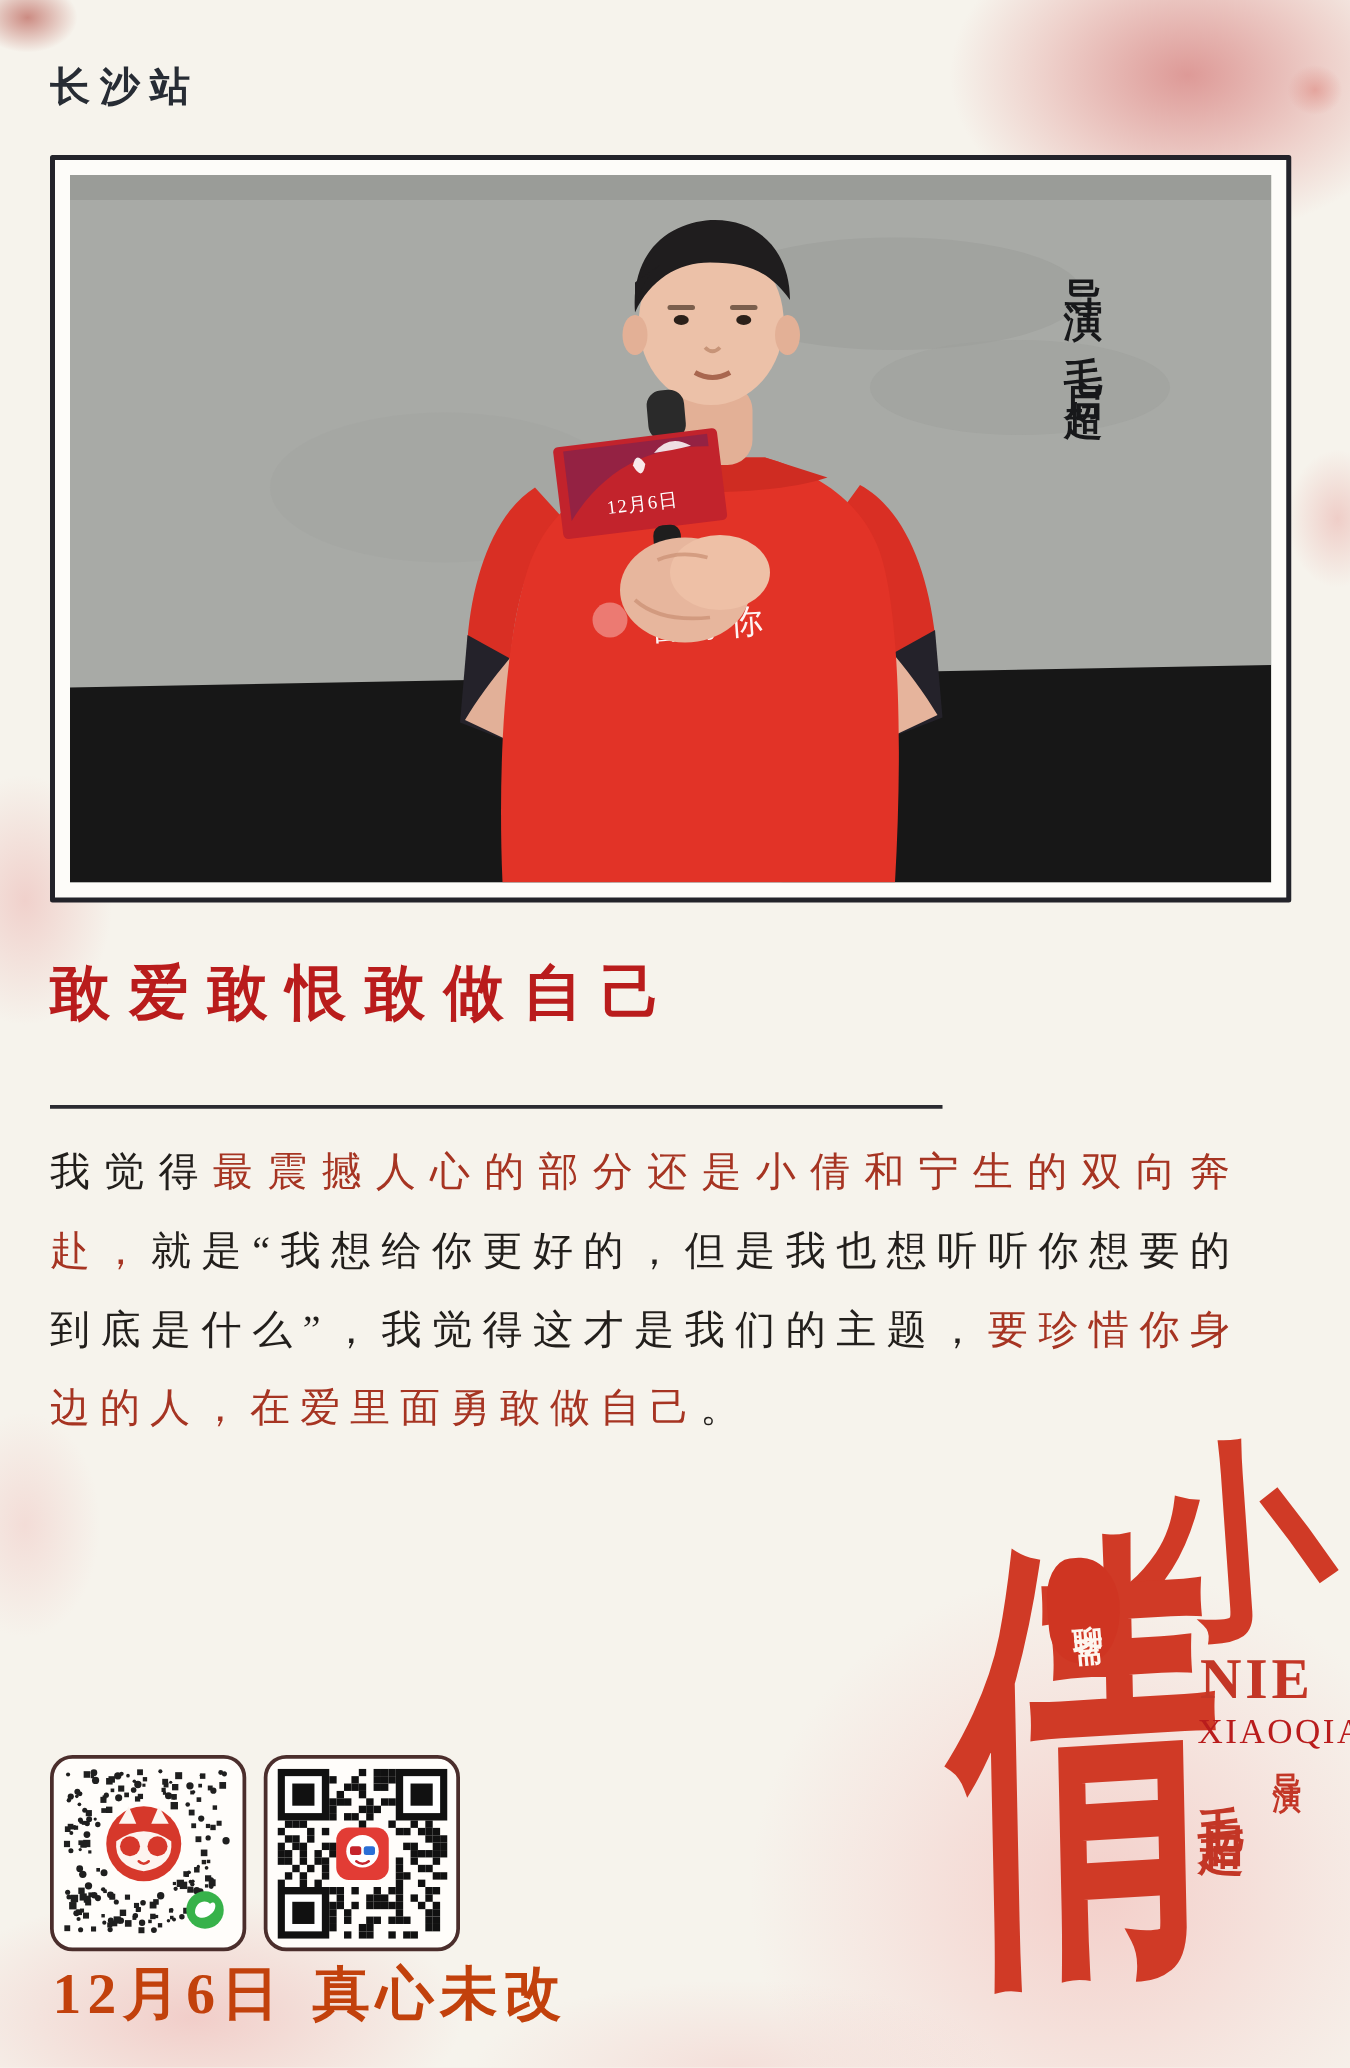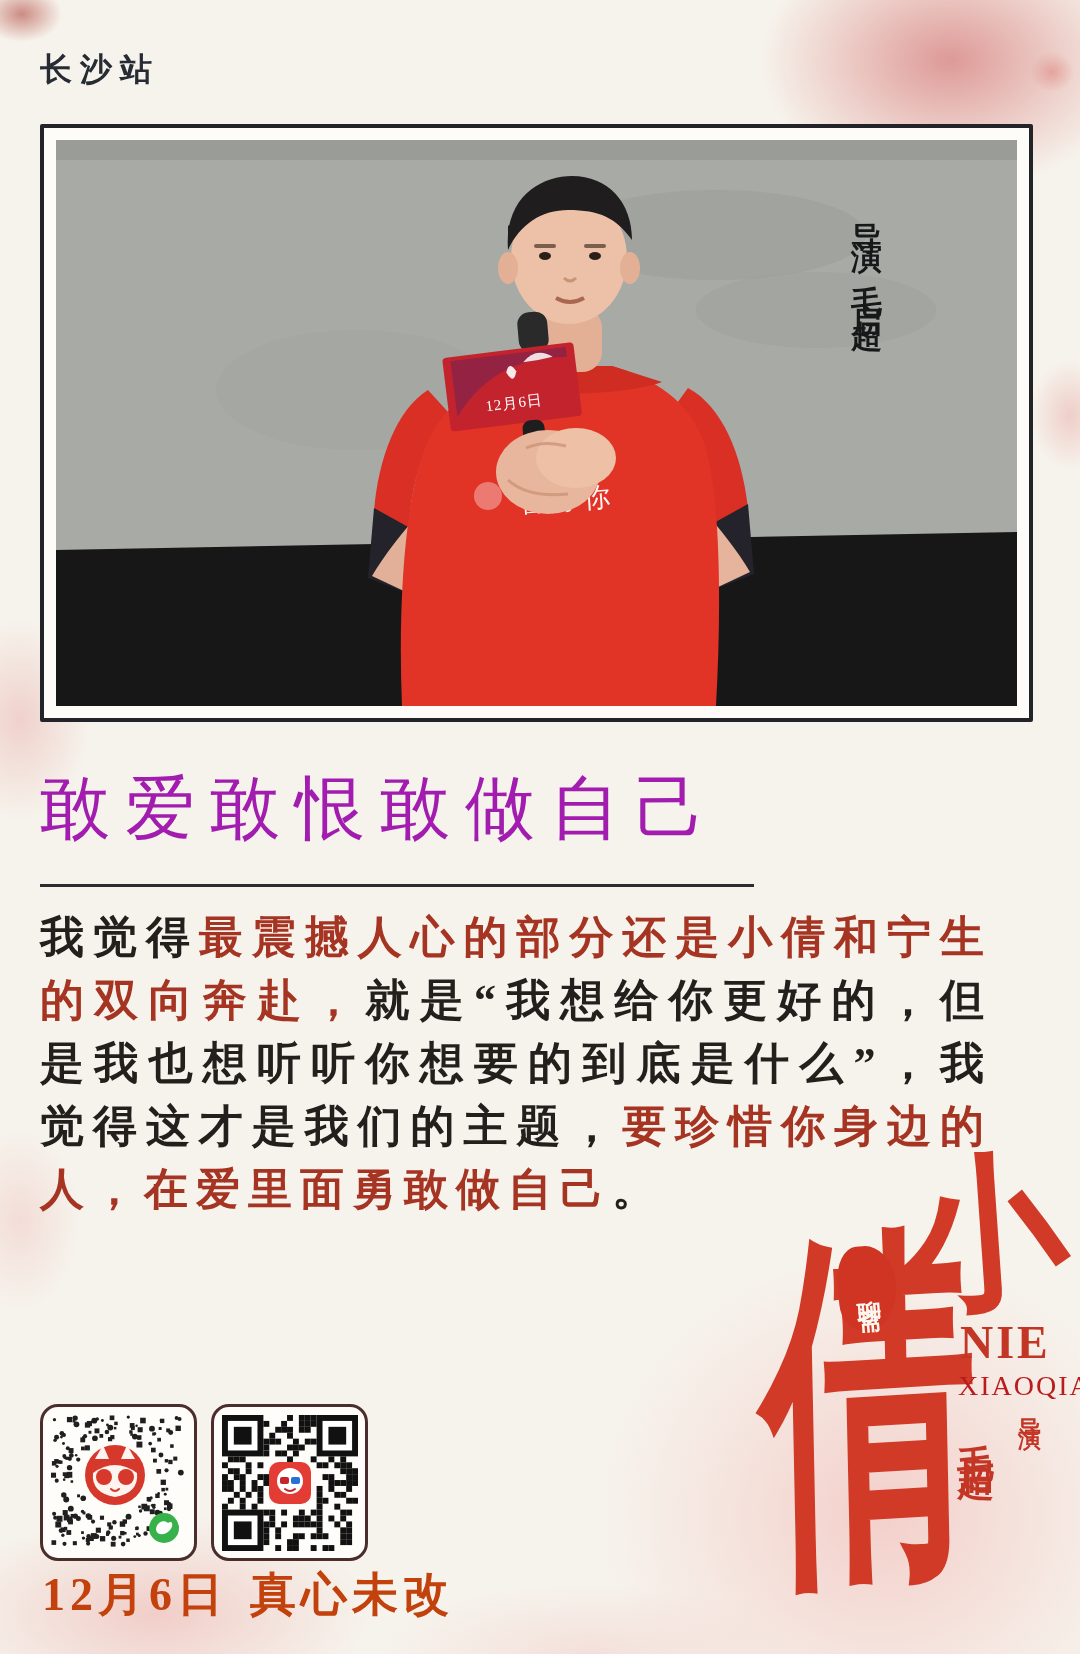--- a/index.html
+++ b/index.html
@@ -11,26 +11,26 @@
            color:#272c34;letter-spacing:8px;}
   
   .frame{position:absolute;left:40px;top:124px;width:993px;height:598px;
          border:4px solid #23232a;background:#fdfcf9;box-sizing:border-box;
          padding:12px;border-radius:2px;}
   .photo{position:relative;width:100%;height:100%;overflow:hidden;background:#a8aaa6;}
   .photo svg{position:absolute;left:0;top:0;}
   .photo-caption{position:absolute;right:130px;top:58px;writing-mode:vertical-rl;
                  font-size:31px;color:#17181a;letter-spacing:18px;font-weight:600;}
   
-  .headline{position:absolute;left:40px;top:762px;font-size:70px;font-weight:400;
-            color:#a21caf;letter-spacing:15px;}
+  .headline{position:absolute;left:40px;top:762px;font-size:48px;font-weight:700;
+            color:#b91c1c;letter-spacing:15px;}
   .divider{position:absolute;left:40px;top:884px;width:714px;height:3px;background:#2b2b31;}
   
-  .quote{position:absolute;left:40px;top:906px;width:952px;font-size:44px;
-         line-height:63px;letter-spacing:8px;font-weight:700;text-align:justify;
+  .quote{position:absolute;left:40px;top:906px;width:952px;font-size:32px;
+         line-height:63px;letter-spacing:8px;font-weight:400;text-align:justify;
          color:#221f1c;}
   .q-red{color:#a63422;}
   .q-black{color:#221f1c;}
   
   .qr-row{position:absolute;left:40px;top:1404px;display:flex;gap:14px;}
   .qr-box{width:157px;height:157px;background:#fffdfa;border:3px solid #4b2e2c;
           border-radius:18px;box-sizing:border-box;display:flex;align-items:center;
           justify-content:center;}
   .date-line{position:absolute;left:42px;top:1564px;font-size:46px;font-weight:700;
              color:#c2410c;letter-spacing:5px;}

